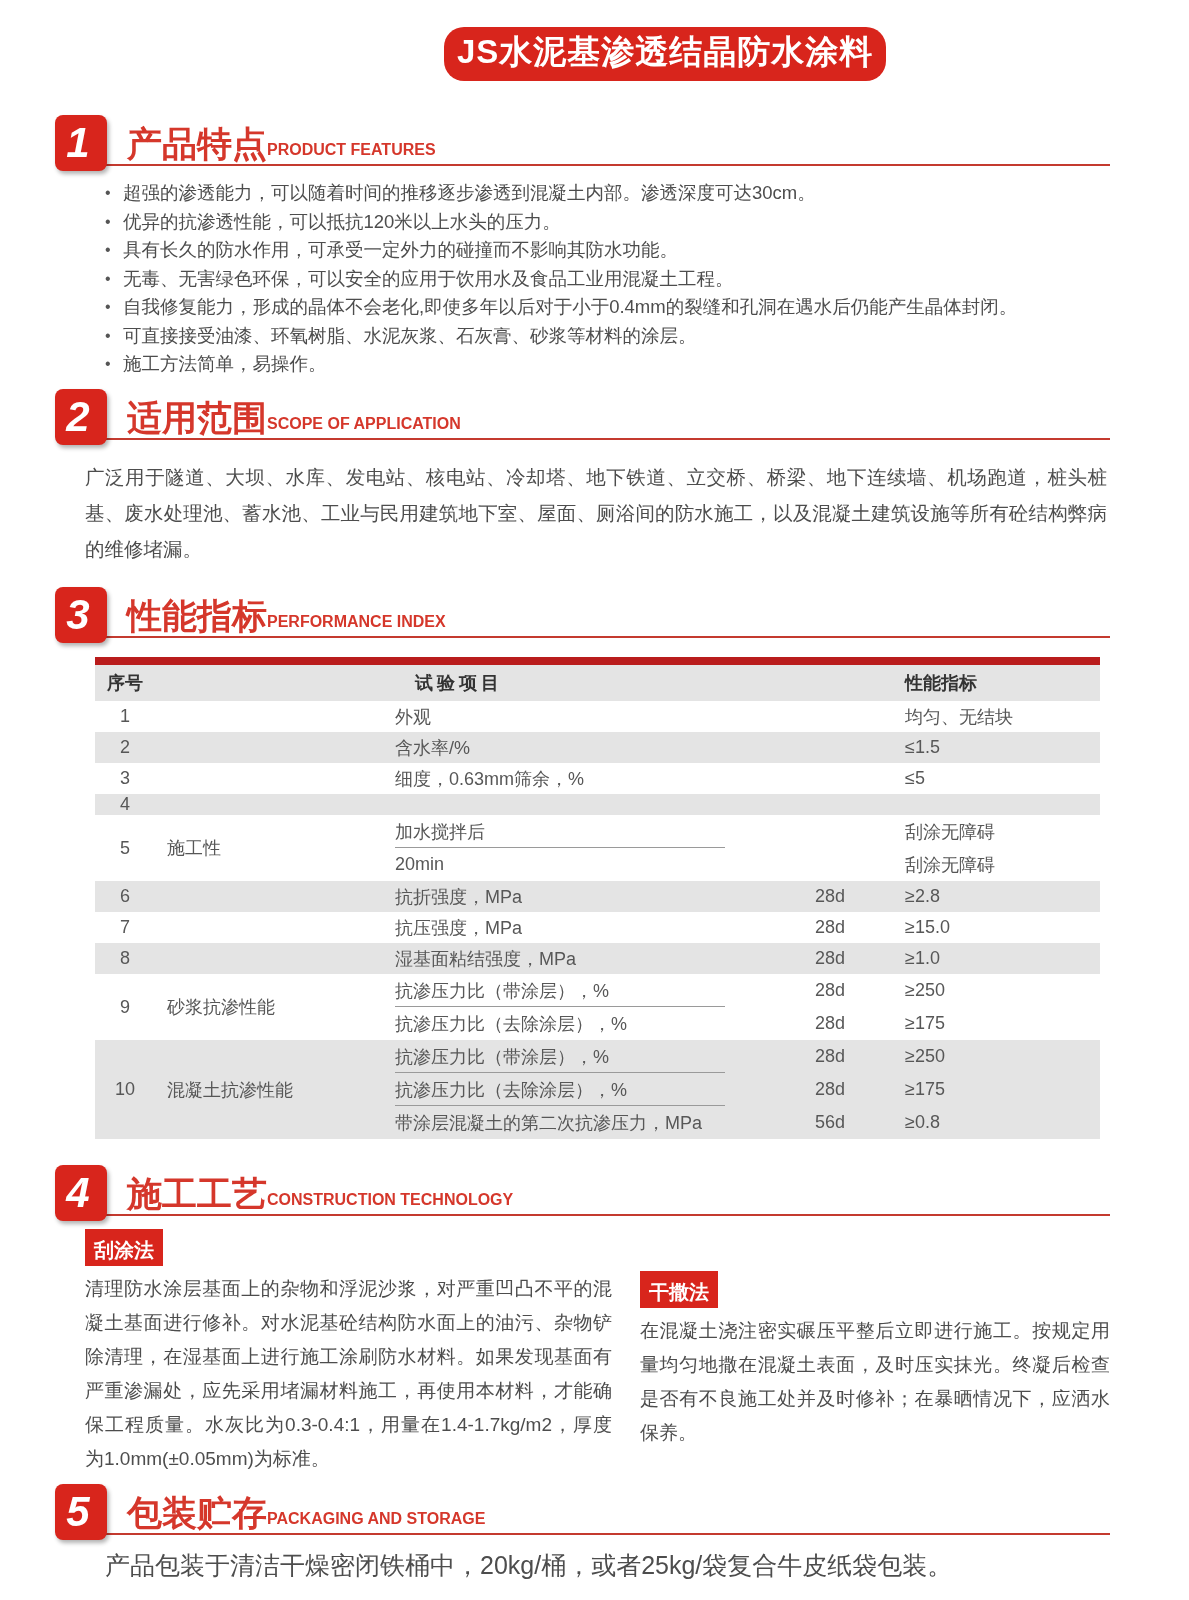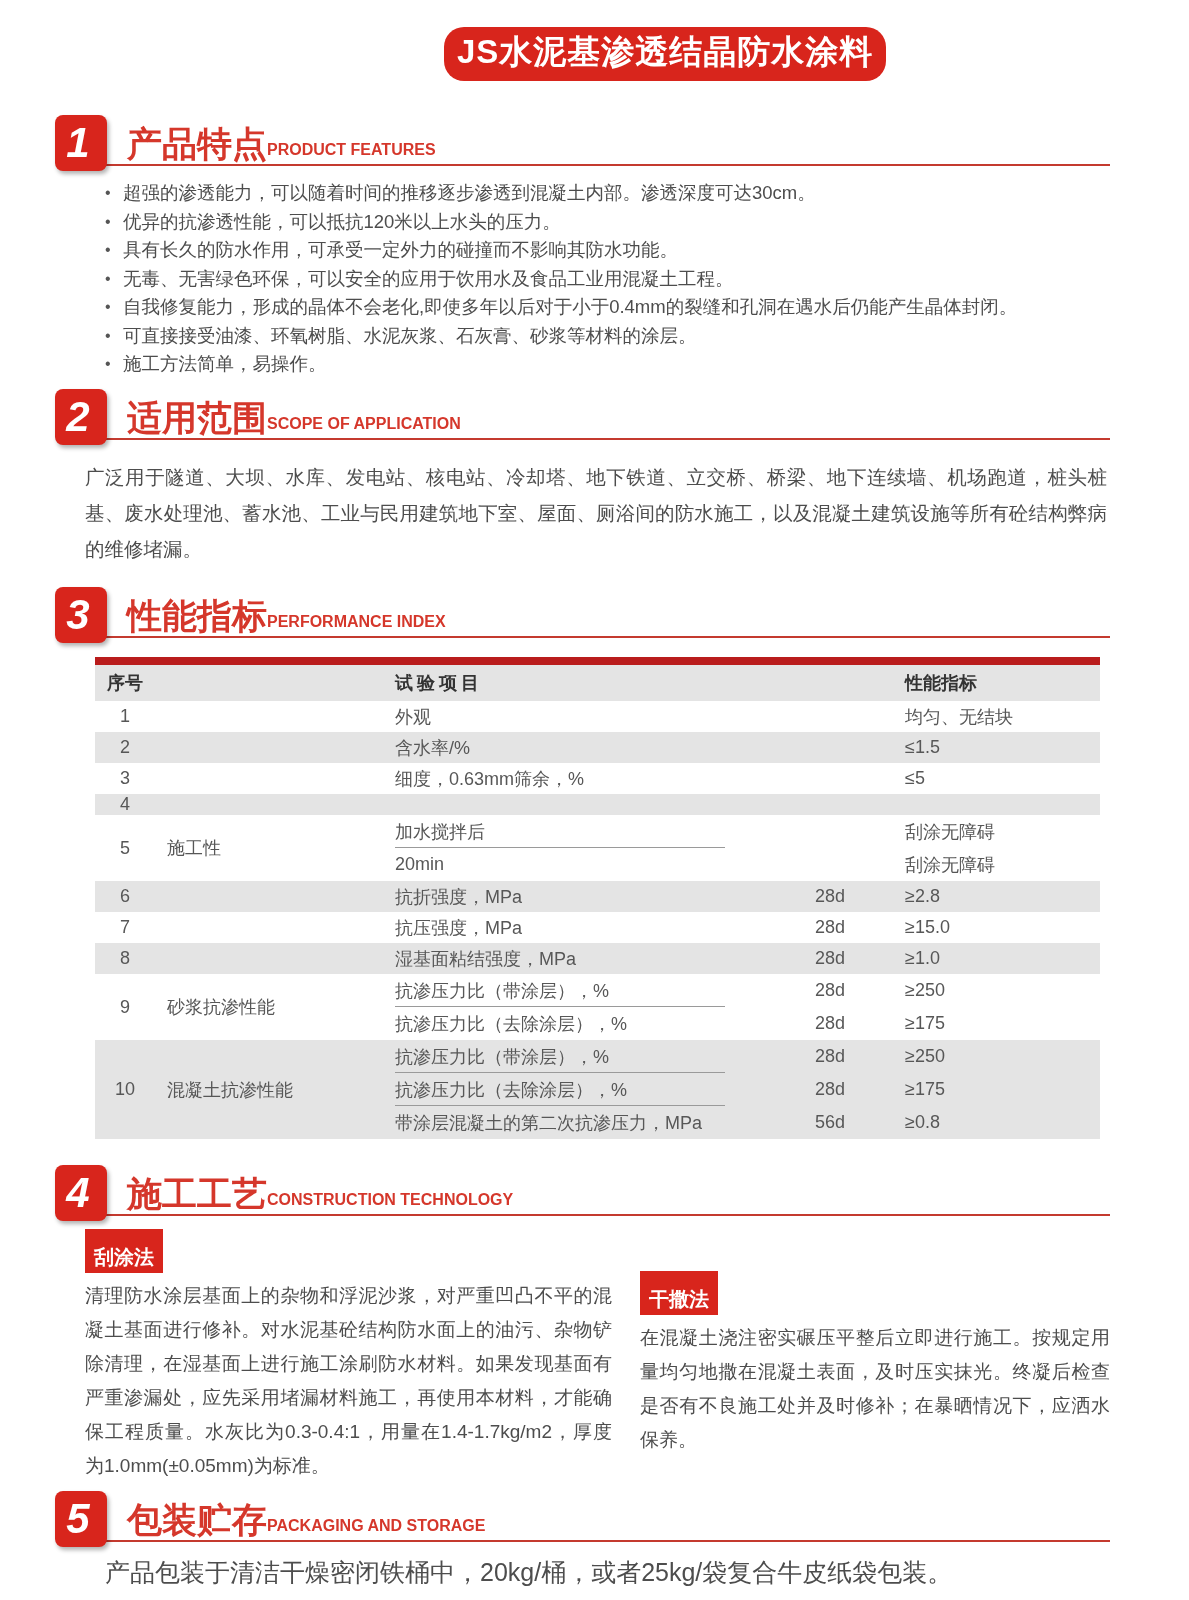--- a/index.html
+++ b/index.html
@@ -40,35 +40,35 @@
   .bullet{position:relative;padding-left:20px;font-size:18.5px;color:var(--body_text);margin-bottom:9.5px;line-height:19px;}
   .bullet::before{content:"•";position:absolute;left:2px;top:0;color:#555;font-size:16px;}
   
   .scope-text{margin:14px 0 0 30px;width:1022px;font-size:19.5px;line-height:36px;color:var(--body_text);text-align:justify;}
   
   .ptable{width:1005px;margin:14px 0 0 40px;font-size:18px;color:var(--table_text);border-top:8px solid #b91c1c;}
   .trow{display:grid;grid-template-columns:60px 235px 1fr;align-items:center;}
   .trow.shade{background:var(--table_shade);}
   .trow.hdr{background:var(--table_shade);color:var(--header_text);font-weight:bold;}
   .trow.hdr .msub{min-height:36px;}
-  .trow.hdr .nm{letter-spacing:4px;}
+  .trow.hdr .nm{letter-spacing:4px;margin-left:20px;}
   .cell.seq{text-align:center;}
   .cell.grp{padding-left:12px;white-space:nowrap;}
   .sublines{width:100%;}
   .msub{position:relative;display:grid;grid-template-columns:1fr 85px 215px;align-items:center;min-height:31px;}
   .trow.multi .msub{min-height:33px;}
   .msub:not(:last-child)::after{content:"";position:absolute;left:5px;bottom:0;width:330px;height:1px;background:#9a9a9a;}
   .cell.nm{padding-left:5px;white-space:nowrap;}
   .cell.age{padding-left:15px;}
   .cell.val{padding-left:20px;white-space:nowrap;}
   
   .cons-cols{display:flex;gap:28px;margin-top:8px;}
   .cons-left{width:527px;margin-left:30px;flex:0 0 auto;}
   .cons-right{flex:1;}
-  .tag{display:inline-block;background:var(--red);color:#fff;font-size:20px;font-weight:bold;padding:16px 9px 4px;line-height:1.2;}
+  .tag{display:inline-block;background:var(--red);color:#fff;font-size:20px;font-weight:bold;padding:9px 9px 4px;line-height:1.2;}
   .cons-text{margin-top:6px;font-size:19px;line-height:34px;color:var(--body_text);text-align:justify;}
   .tag2{margin-top:42px;}
   
   .pack-text{margin:12px 0 0 50px;font-size:25px;color:var(--body_text);line-height:26px;}
 </style>
 </head>
 <body>
 
 
 

